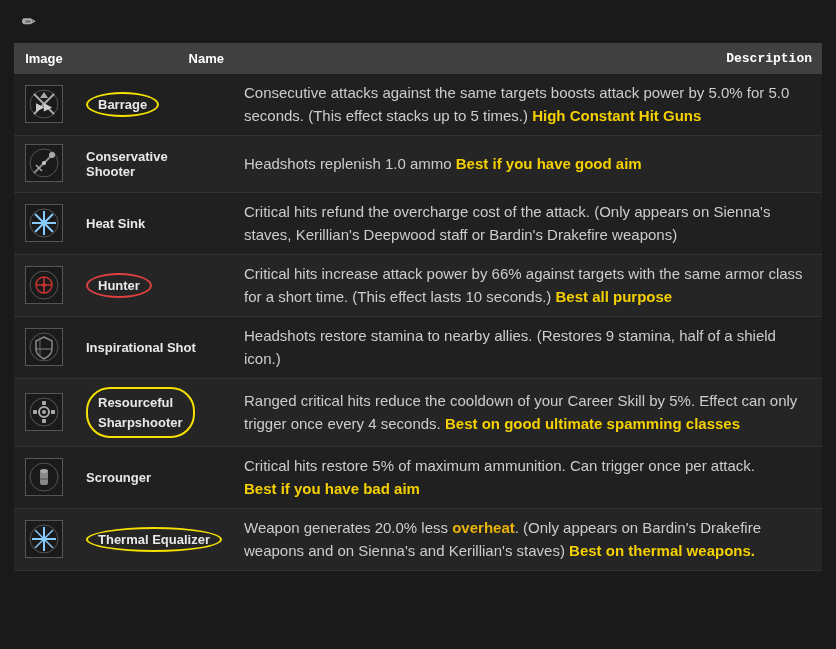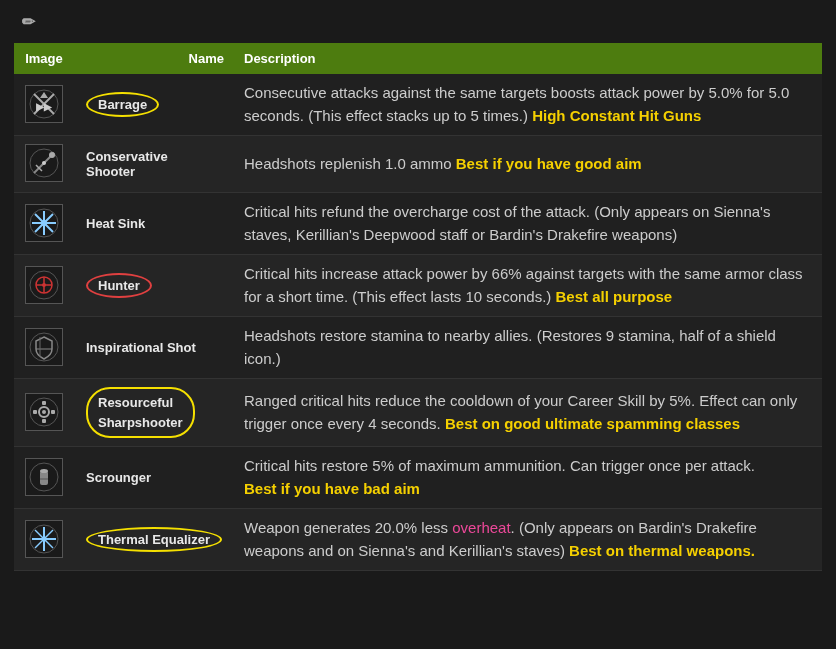--- a/index.html
+++ b/index.html
@@ -35,31 +35,31 @@
     }
     .subtitle a {
       color: #f0c040;
       text-decoration: underline;
     }
     table {
       width: 100%;
       border-collapse: collapse;
     }
     thead tr {
-      background: #4d7c0f;
+      background: #404040;
     }
     thead th {
       padding: 8px 10px;
       font-weight: bold;
       color: #ffffff;
       font-size: 13px;
     }
     thead th:first-child { width: 60px; text-align: center; }
     thead th:nth-child(2) { width: 160px; text-align: right; }
-    thead th:nth-child(3) { text-align: left; }
+    thead th:nth-child(3) { text-align: right; font-family: Liberation Mono, monospace; }
     tbody tr {
       border-bottom: 1px solid #333;
     }
     tbody tr:nth-child(odd) {
       background: #202020;
     }
     tbody tr:nth-child(even) {
       background: #252525;
     }
     tbody td {
@@ -85,21 +85,21 @@
       width: 150px;
       padding: 8px 12px;
       position: relative;
     }
     .desc-cell {
       color: #ccc;
       font-size: 15px;
       line-height: 1.5;
     }
     .highlight-yellow { color: #f5d000; font-weight: bold; }
-    .highlight-orange { color: #ec4899; font-weight: normal; }
+    .highlight-orange { color: #eab308; font-weight: bold; }
     .circle-yellow {
       display: inline-block;
       border: 2.5px solid #f5e000;
       border-radius: 50%;
       padding: 3px 10px;
       white-space: nowrap;
       text-align: center;
     }
     .circle-red {
       display: inline-block;

